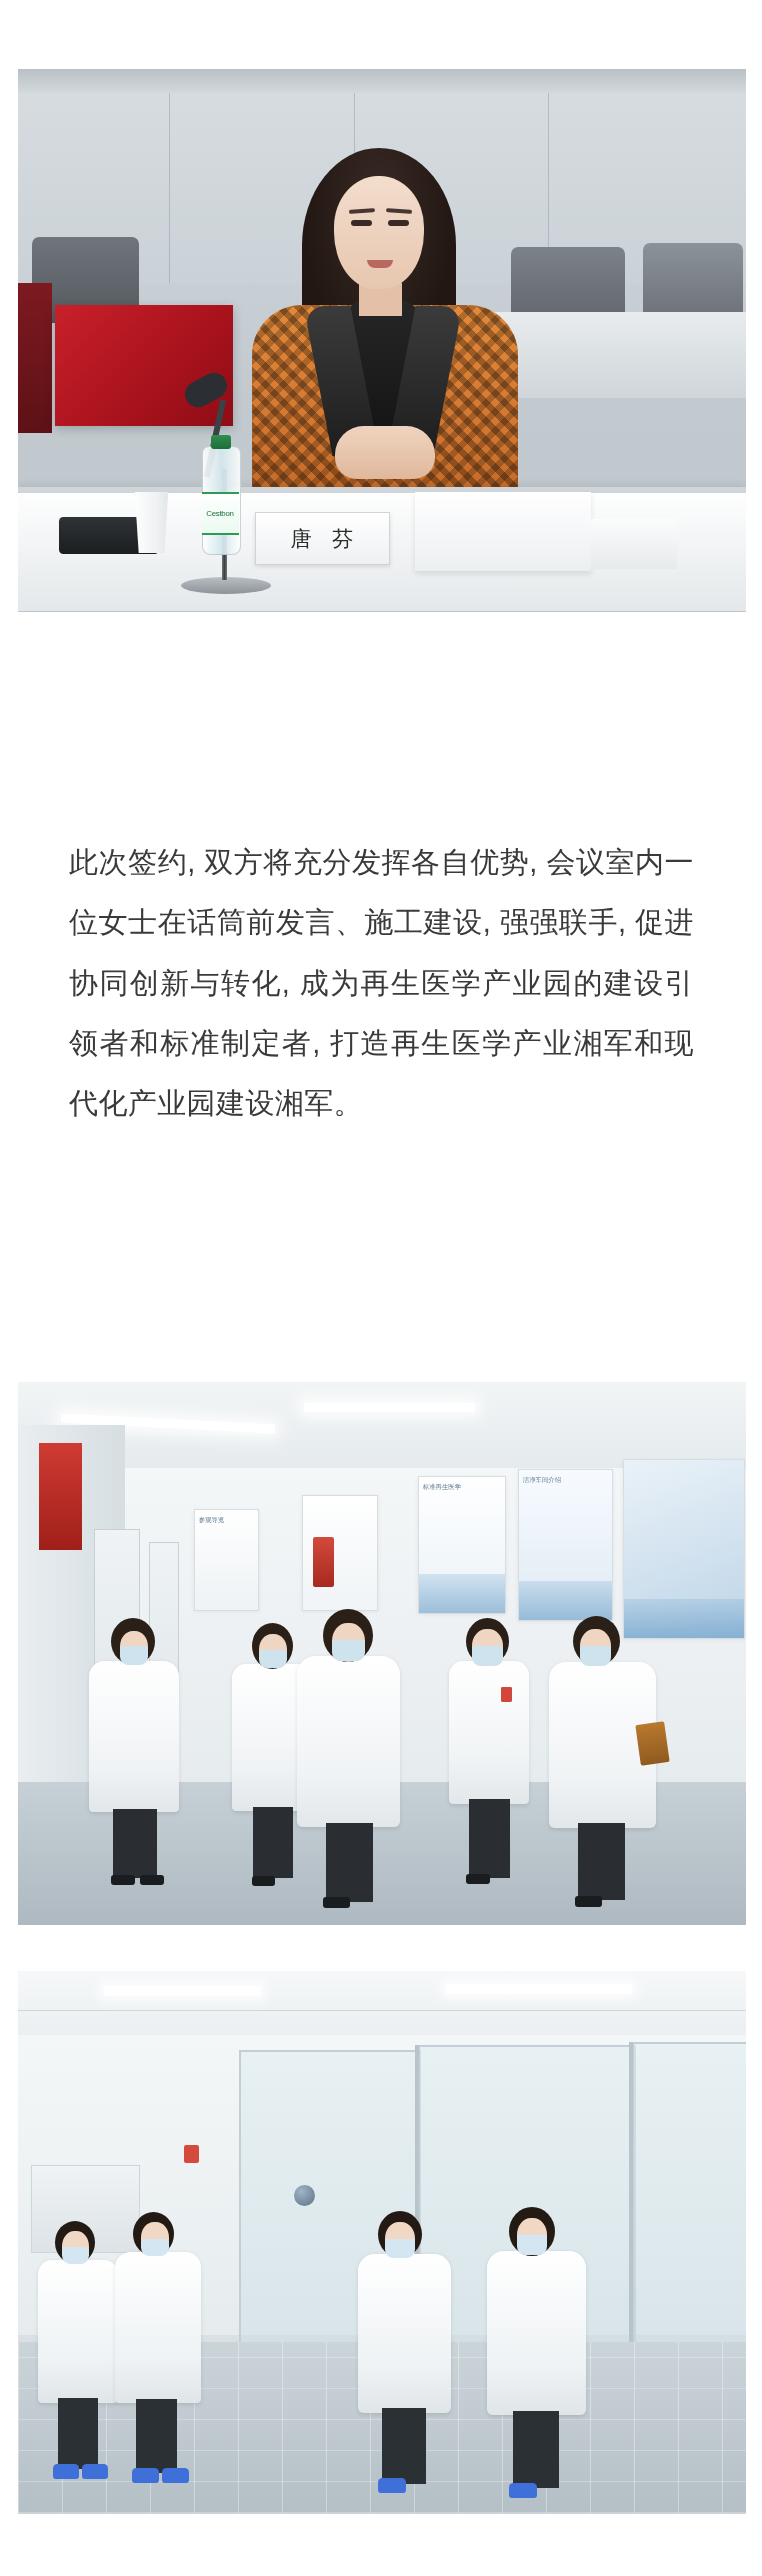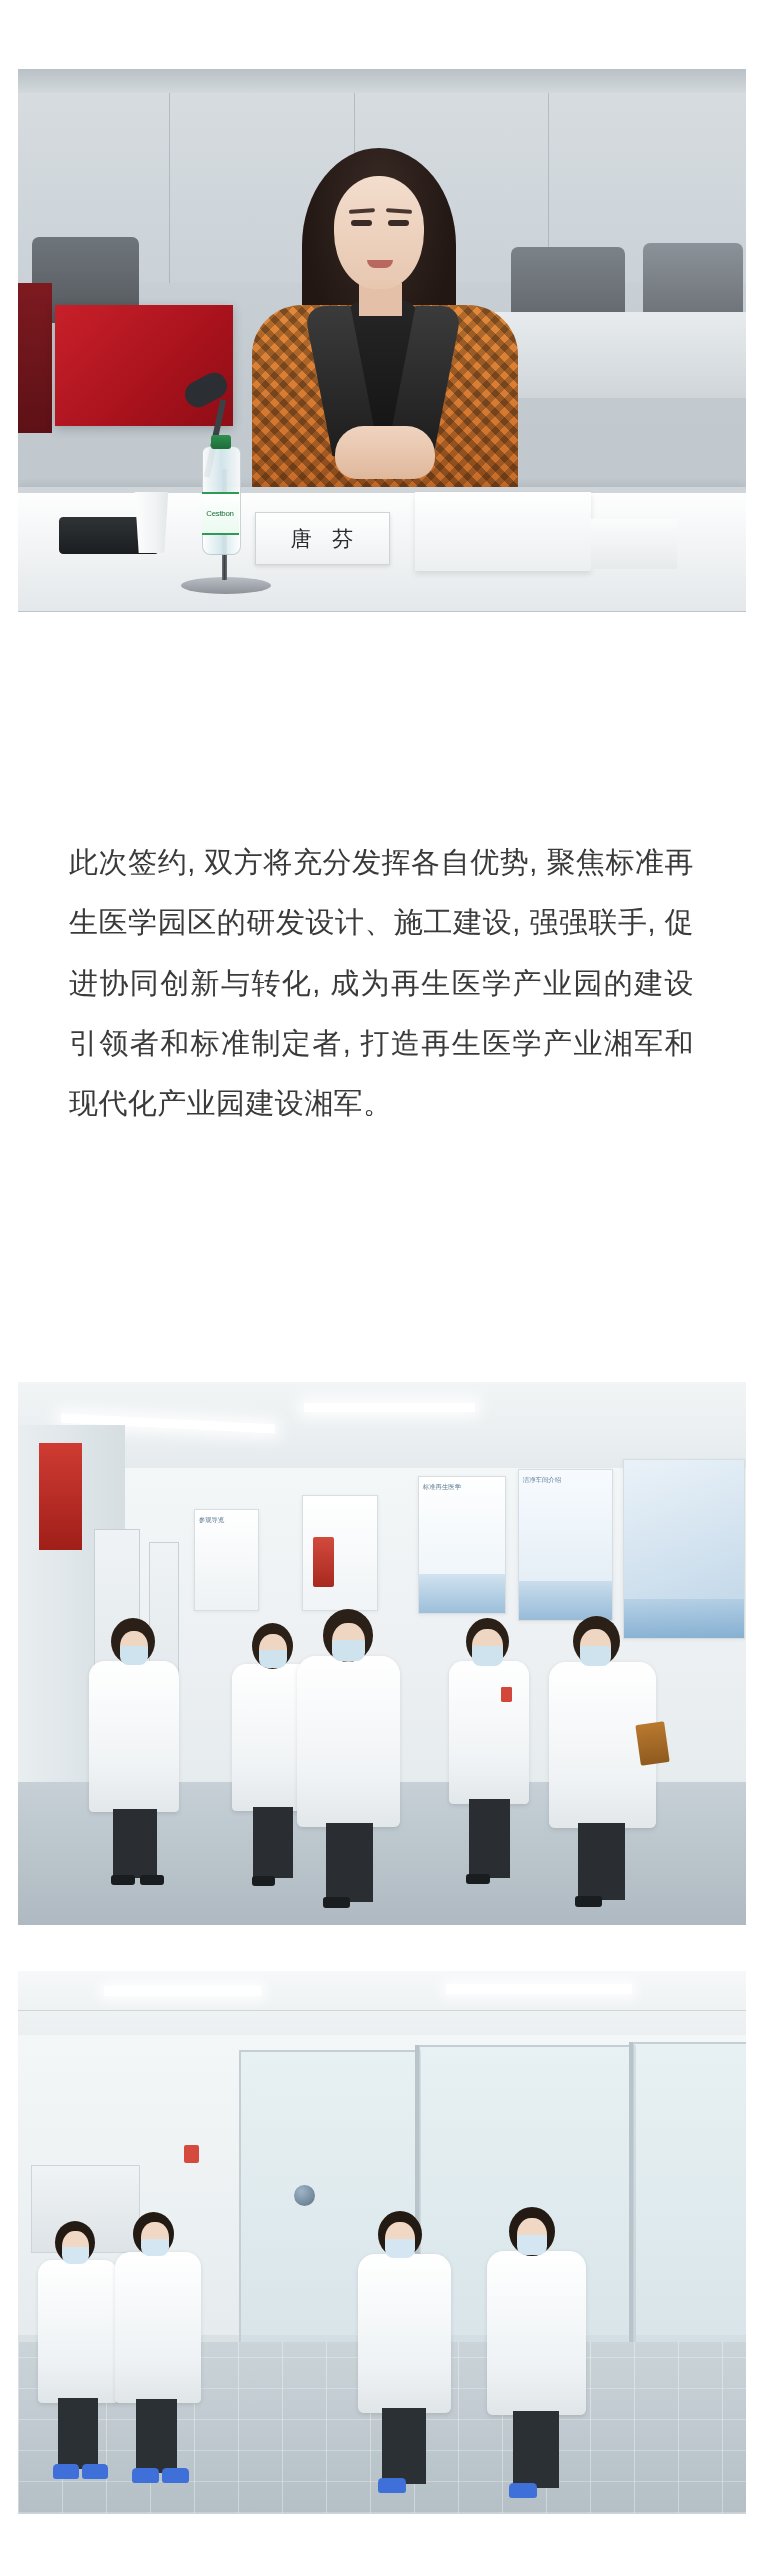--- a/index.html
+++ b/index.html
@@ -490,21 +490,21 @@
     <div class="f1-bottle-label">Cestbon</div>
 
     <div class="f1-plate">
       <span class="f1-plate-text">唐 芬</span>
     </div>
 
     <span class="vh">会议室内一位女士在话筒前发言</span>
   </div>
 
   <div class="para-wrap">
-    <p class="para">此次签约, 双方将充分发挥各自优势, 聚焦标准再生医学园区的研发设计、施工建设, 强强联手, 促进协同创新与转化, 成为再生医学产业园的建设引领者和标准制定者, 打造再生医学产业湘军和现代化产业园建设湘军。</p>
+    <p class="para">此次签约, 双方将充分发挥各自优势, 会议室内一位女士在话筒前发言、施工建设, 强强联手, 促进协同创新与转化, 成为再生医学产业园的建设引领者和标准制定者, 打造再生医学产业湘军和现代化产业园建设湘军。</p>
   </div>
   <div class="para-spacer"></div>
 
   <div class="figure fig2">
     <div class="f2-bg"></div>
     <div class="f2-ceiling"></div>
     <div class="f2-light a"></div>
     <div class="f2-light b"></div>
     <div class="f2-back-wall"></div>
     <div class="f2-wall-l"></div>

